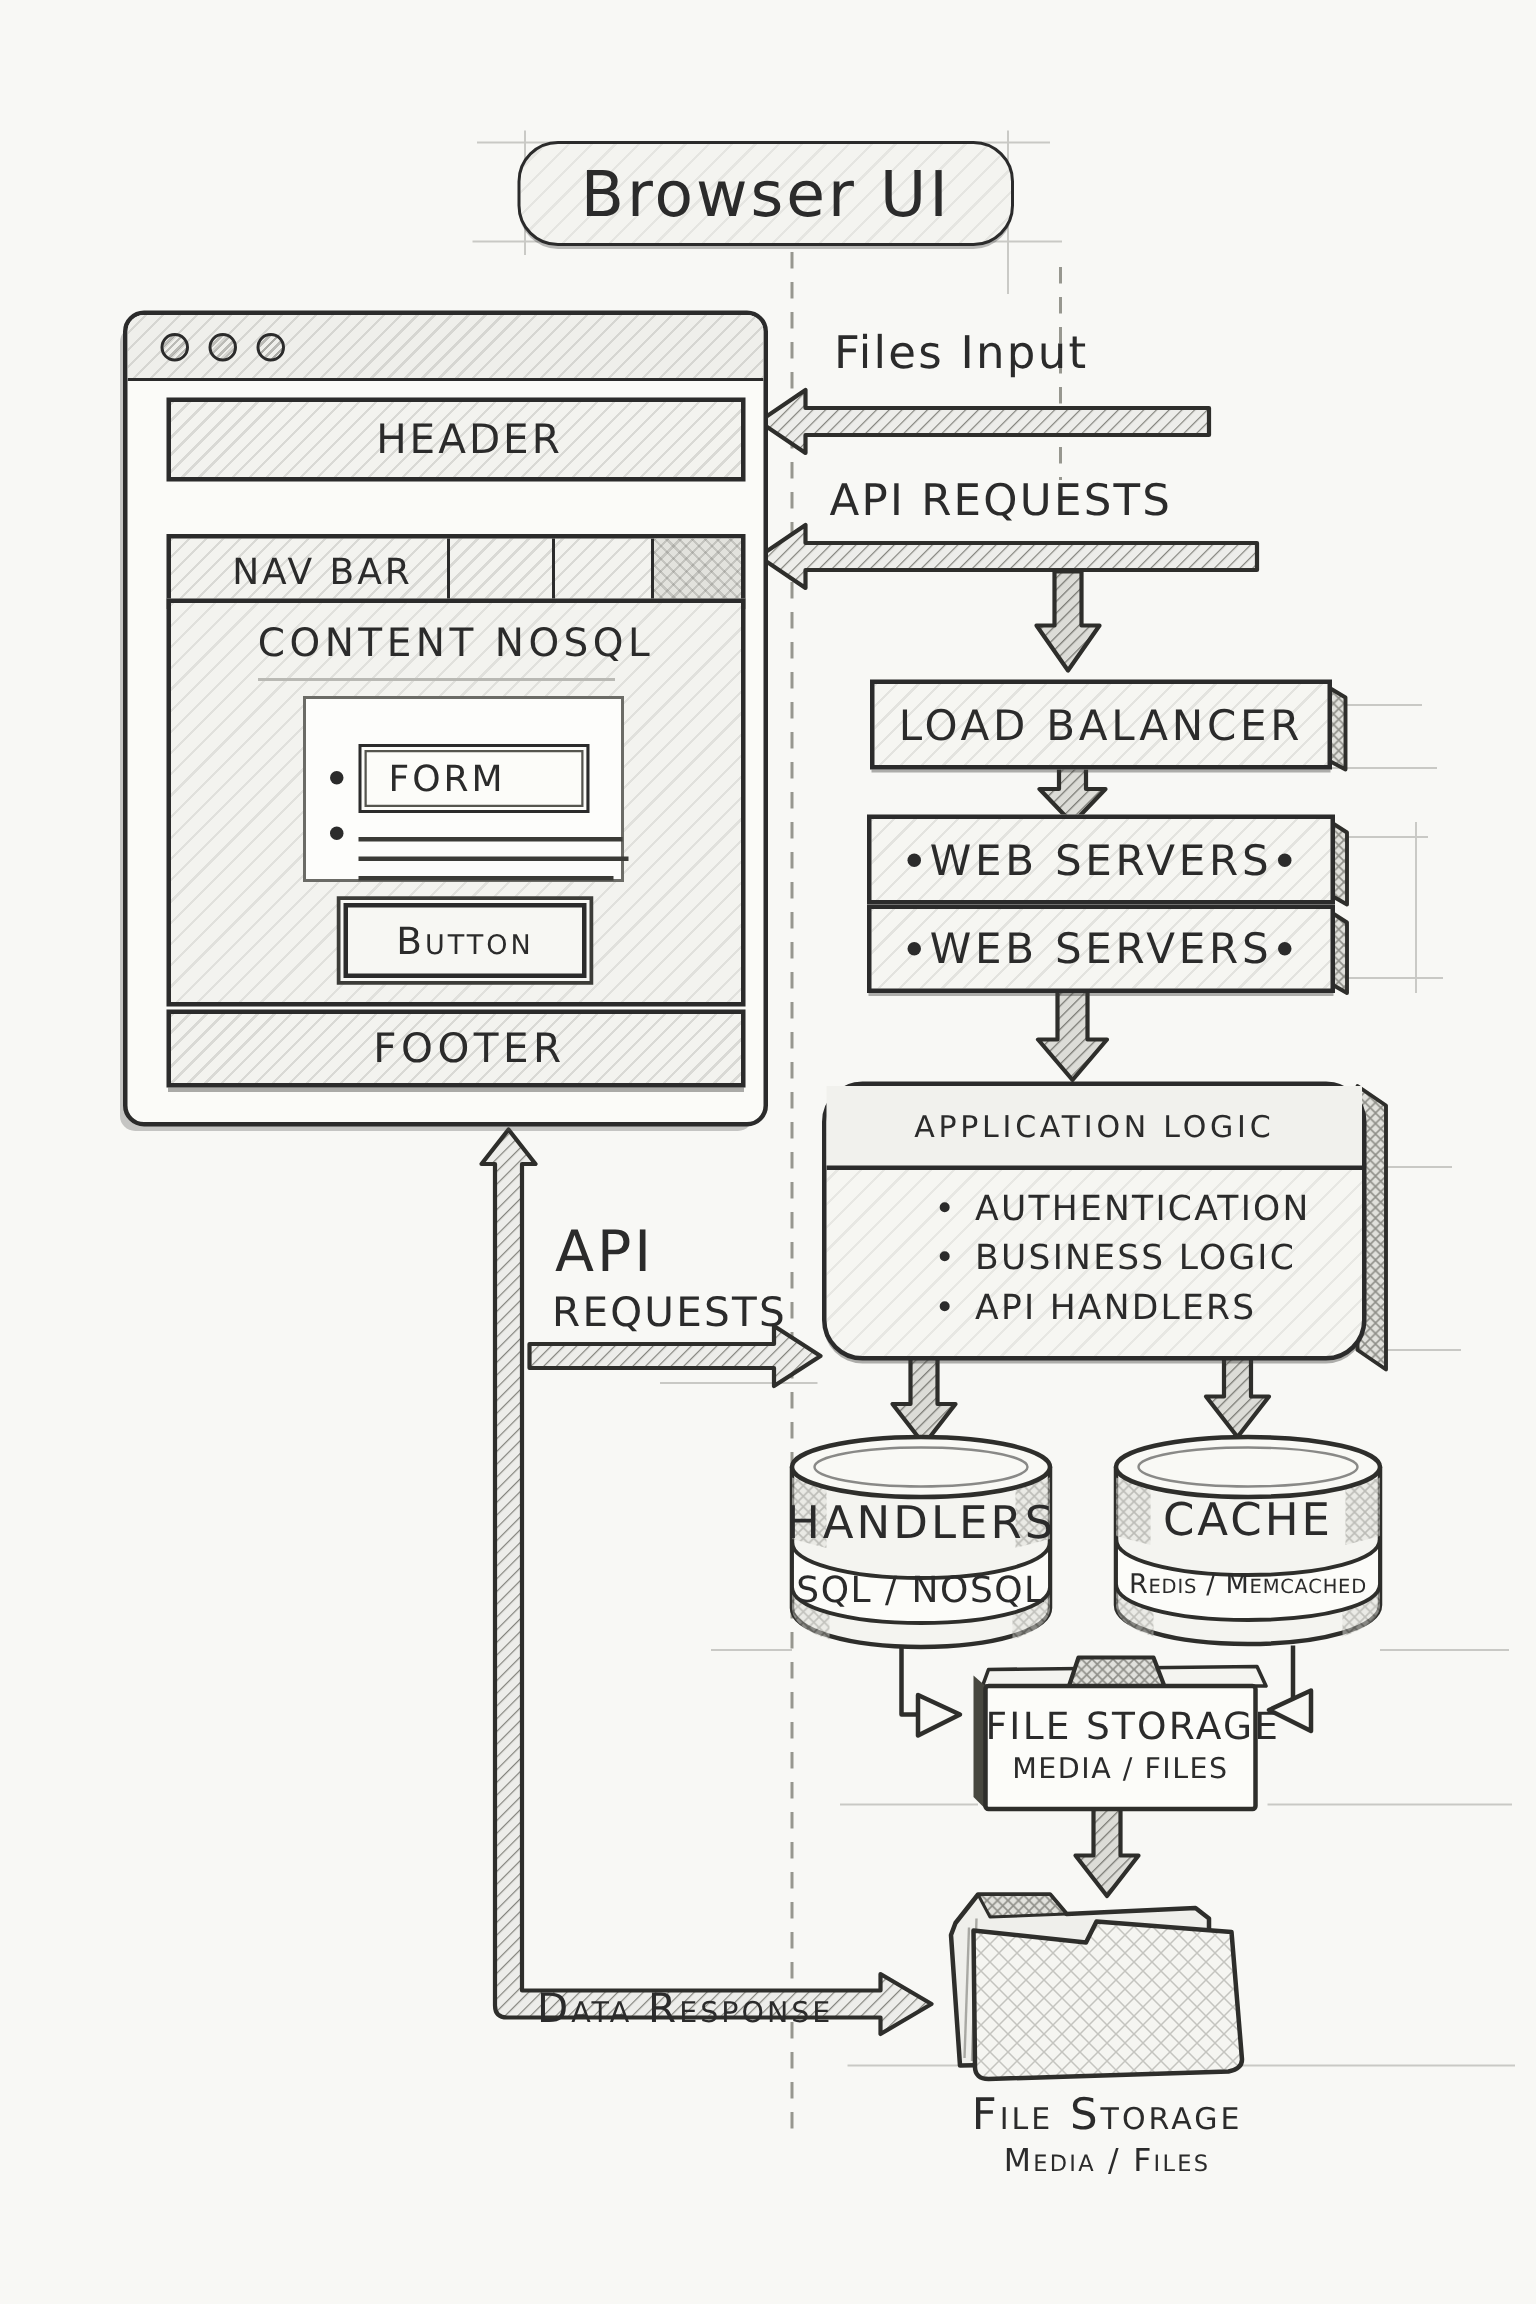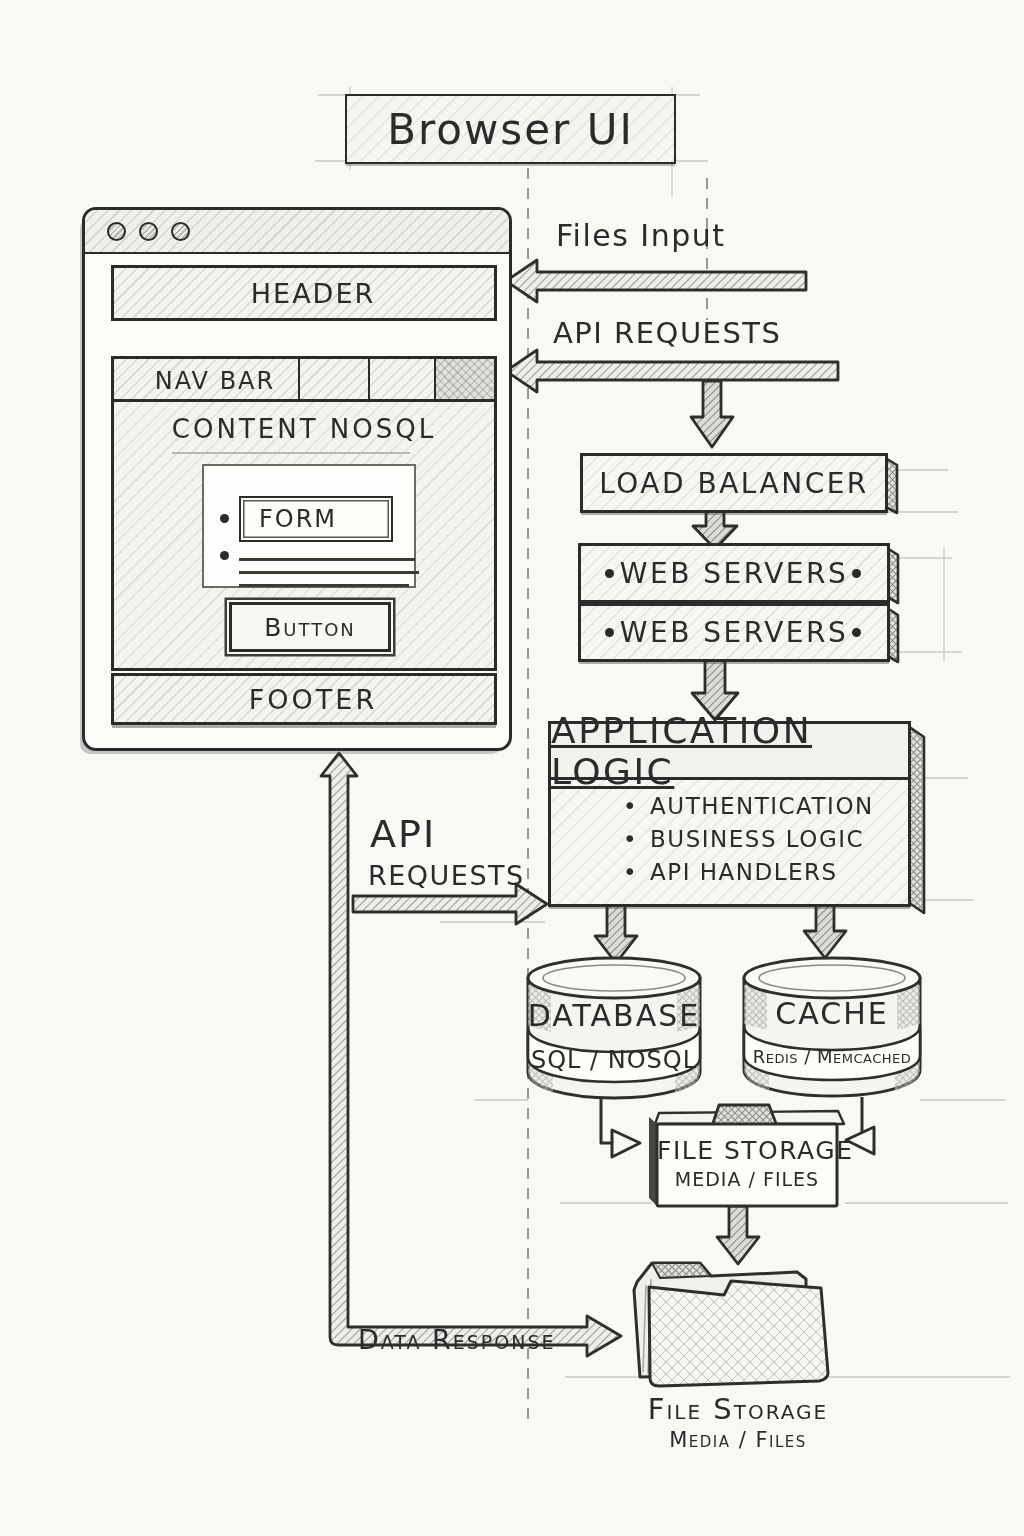--- a/index.html
+++ b/index.html
@@ -7,21 +7,21 @@
   body{background:#e9e9e6;font-family:"DejaVu Sans","Liberation Sans",sans-serif;}
   .canvas{position:relative;width:1024px;height:1536px;background:var(--paper);overflow:hidden;color:var(--ink);}
   .overlay{position:absolute;left:0;top:0;z-index:1;}
   .abs{position:absolute;z-index:2;}
   .lbl{position:absolute;z-index:3;color:var(--ink);letter-spacing:1.5px;white-space:nowrap;}
   .ctr{display:flex;align-items:center;justify-content:center;text-align:center;}
   .sc{font-variant:small-caps;}
 
   .hatch-lt{background-image:repeating-linear-gradient(135deg,rgba(100,100,95,.13) 0 1.5px,transparent 1.5px 10px);}
   .hatch-md{background-image:repeating-linear-gradient(135deg,rgba(100,100,95,.18) 0 1.5px,transparent 1.5px 8px);}
-  .hatch-xl{background-image:repeating-linear-gradient(135deg,rgba(100,100,95,.10) 0 1.5px,transparent 1.5px 11px);}
+  .hatch-xl{background-image:repeating-linear-gradient(135deg,rgba(100,100,95,.10) 0 1.5px,transparent 1.5px 11px);border-radius:27px;}
 
   
   .title-box{left:345px;top:94px;width:327px;height:66px;border:2.5px solid var(--ink);
     background-color:#f4f4f0;box-shadow:0 3px 0 -1px rgba(70,70,68,.35);font-size:42px;letter-spacing:2px;}
 
   
   .browser{left:82px;top:207px;width:424px;height:538px;border:3px solid var(--ink);border-radius:14px;
     background:#fbfbf8;box-shadow:-6px 7px 0 -4px rgba(80,80,78,.3);}
   .titlebar{position:absolute;left:0;top:0;right:0;height:42px;border-bottom:2.5px solid var(--ink);
     border-radius:11px 11px 0 0;display:flex;align-items:center;gap:13px;padding-left:22px;background-color:#efefeb;}
@@ -57,21 +57,21 @@
   
   .bk{position:absolute;z-index:2;border:3px solid var(--ink);background-color:#f6f6f2;
     box-shadow:0 3px 0 -1px rgba(60,60,58,.4);}
   .lb{left:580px;top:453px;width:302px;height:54px;font-size:28px;letter-spacing:2.5px;}
   .ws1{left:578px;top:543px;width:306px;height:54px;font-size:28px;letter-spacing:2.5px;}
   .ws2{left:578px;top:603px;width:306px;height:53px;font-size:28px;letter-spacing:2.5px;}
   .ws .sdot,.wsdot{position:absolute;width:9px;height:9px;border-radius:50%;background:var(--ink);top:50%;margin-top:-4.5px;}
   .wsdot.left{left:24px;} .wsdot.right{right:26px;}
   .al{left:548px;top:721px;width:357px;height:180px;display:block;}
   .al-head{height:53px;border-bottom:3px solid var(--ink);display:flex;align-items:center;justify-content:center;
-    font-size:36px;letter-spacing:2.5px;background-color:#f1f1ed;text-decoration:underline;}
+    font-size:20px;letter-spacing:2.5px;background-color:#f1f1ed;}
   .al-list{margin:10px 0 0 0;padding:0 0 0 72px;list-style:none;}
   .al-list li{font-size:23px;letter-spacing:1.5px;line-height:33px;}
   .al-list li::before{content:"\2022";margin-right:12px;}
 
   
   .user-input{left:556px;top:218px;font-size:30px;}
   .api-in{left:553px;top:316px;font-size:29px;}
   .api-l1{left:370px;top:812px;font-size:38px;letter-spacing:2px;}
   .api-l2{left:368px;top:860px;font-size:27px;}
   .data-resp{left:358px;top:1286px;font-size:27px;letter-spacing:2px;margin-top:38px;}
@@ -265,21 +265,21 @@
   </div>
   <div class="bk al hatch-xl">
     <div class="al-head">APPLICATION LOGIC</div>
     <ul class="al-list">
       <li>AUTHENTICATION</li>
       <li>BUSINESS LOGIC</li>
       <li>API HANDLERS</li>
     </ul>
   </div>
 
-  <div class="lbl db-t">DATABASE</div>
+  <div class="lbl db-t">HANDLERS</div>
   <div class="lbl db-s">SQL / NOSQL</div>
   <div class="lbl ca-t">CACHE</div>
   <div class="lbl ca-s sc">Redis / Memcached</div>
   <div class="lbl fs-t">FILE STORAGE</div>
   <div class="lbl fs-s">MEDIA / FILES</div>
   <div class="lbl cap-t sc">File Storage</div>
   <div class="lbl cap-s sc">Media / Files</div>
 
 </div>
 

